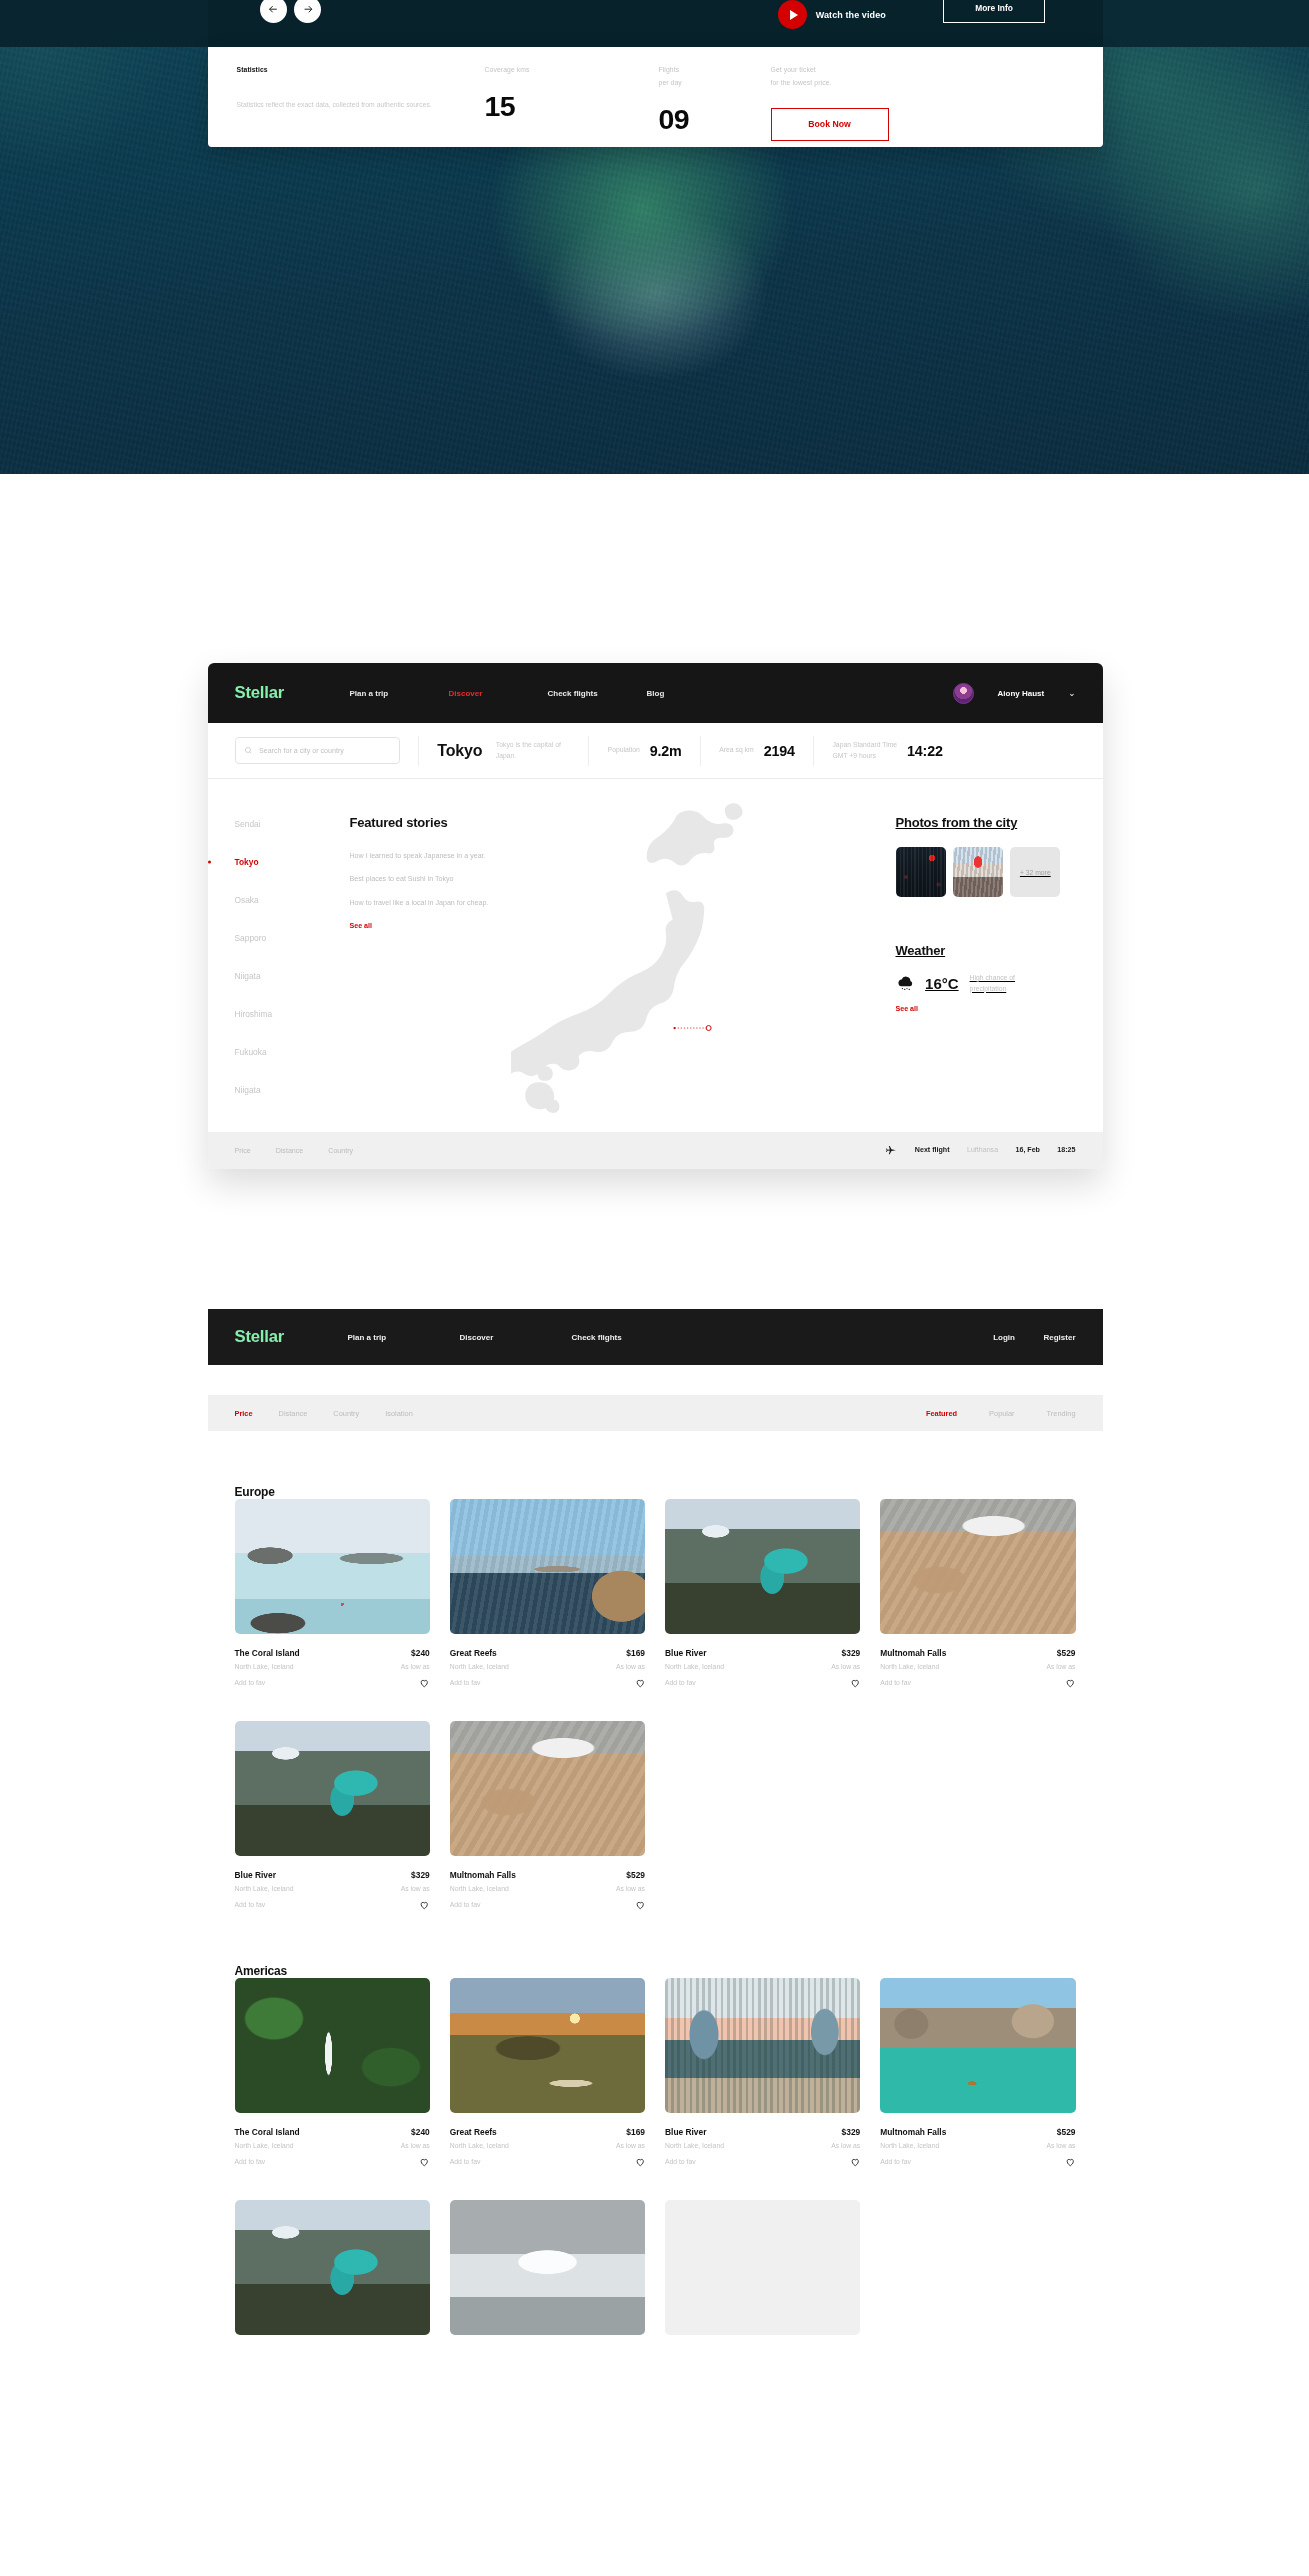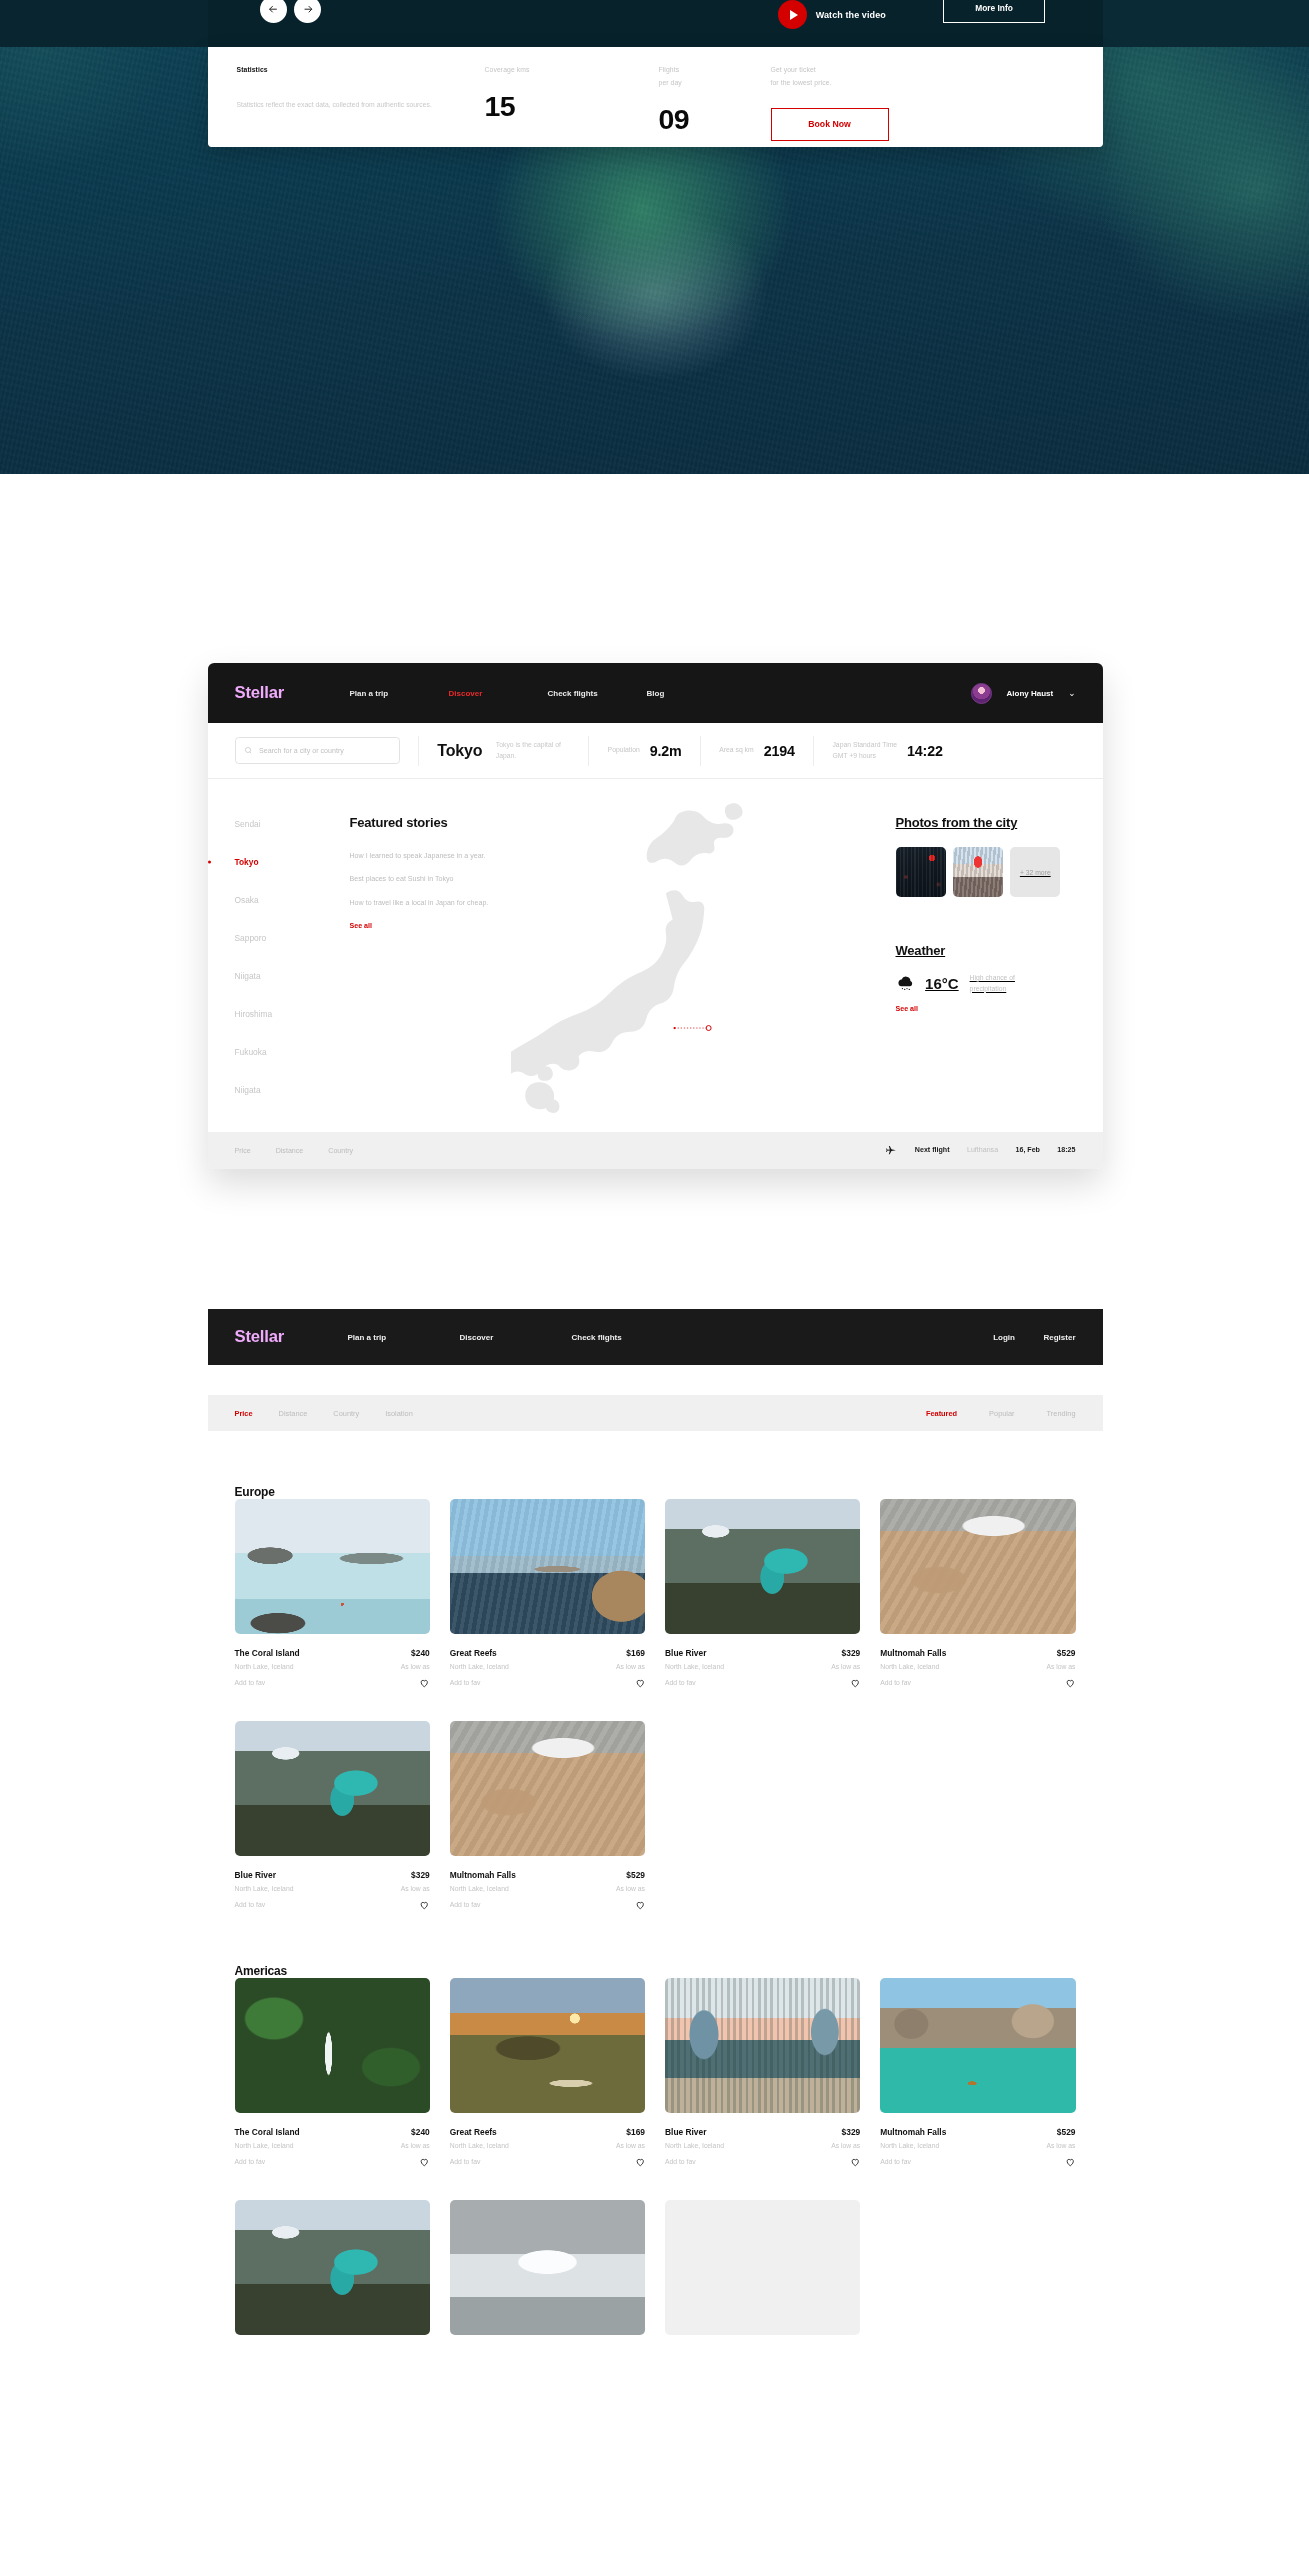--- a/index.html
+++ b/index.html
@@ -137,25 +137,25 @@
     width: 895px;
     border-radius: 6.2px;
     overflow: hidden;
     box-shadow: 0 15px 35px rgba(0,0,0,.14);
     background: #fff;
   }
   .app-header {
     height: 60px; background: #161616;
     display: flex; align-items: center; padding: 0 27px;
   }
-  .brand { color: #f0abfc; font-size: 16.7px; font-weight: 800; letter-spacing:-0.2px; width: 115px;}
+  .brand { color: #86efac; font-size: 16.7px; font-weight: 800; letter-spacing:-0.2px; width: 115px;}
   .app-nav { display: flex; align-items: center; }
   .app-nav a { color: #e9e9e9; font-size: 8px; font-weight: 700; text-decoration: none; width:99px; display:block;}
   .app-nav a.active { color: #EB2A2A; }
-  .app-user { margin-left: auto; display: flex; align-items: center; gap: 15px; }
+  .app-user { margin-left: auto; display: flex; align-items: center; gap: 24px; }
   .avatar {
     width: 21px; height: 21px; border-radius: 50%;
     background: radial-gradient(circle at 50% 34%, #f4c3d8 0 22%, #8b3d8f 23% 55%, #5e2472 56% 100%);
     border: 0.9px solid #7d3b8e;
   }
   .app-user .uname { color: #fff; font-size: 8px; font-weight: 700; }
   .chev { color: #fff; font-size: 8.7px; }
 
   .search-row {
     height: 56px; display: flex; align-items: center; padding: 0 27px;

